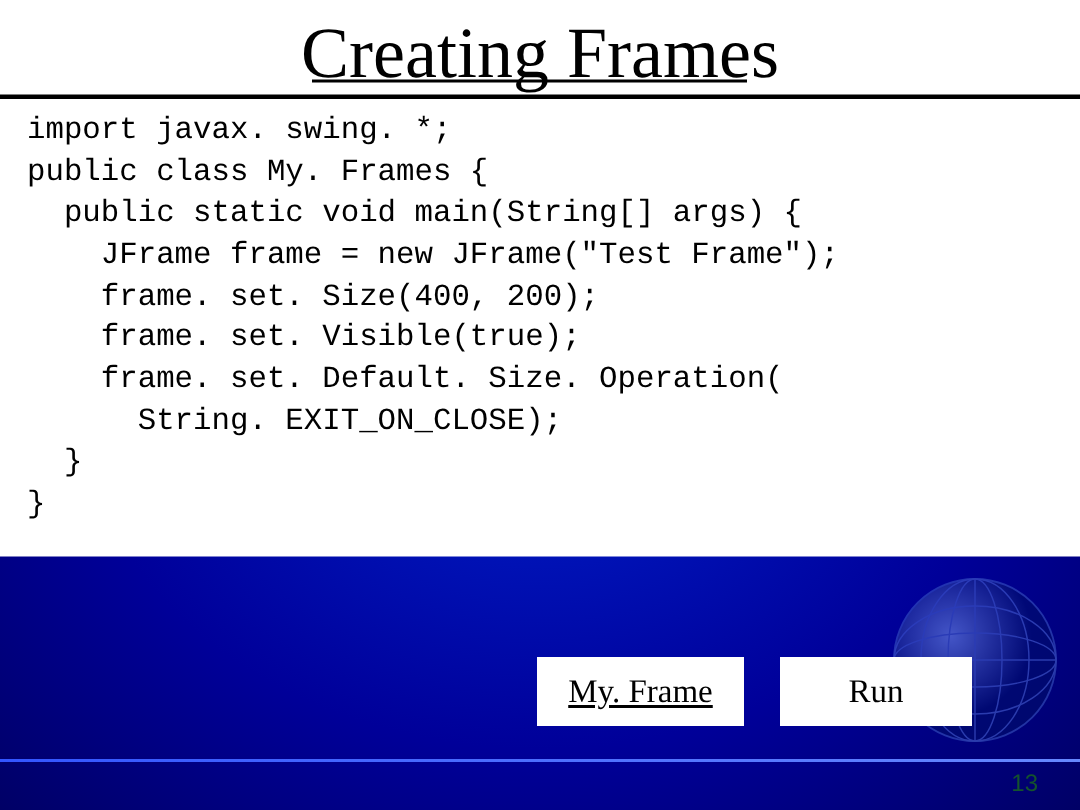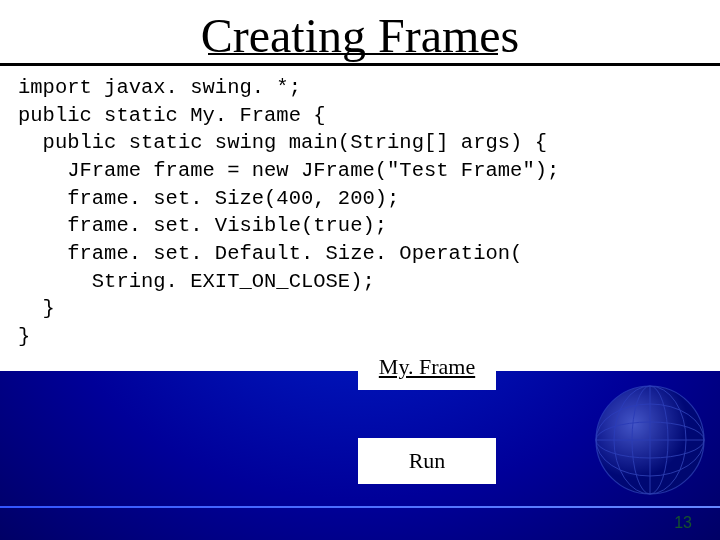--- a/index.html
+++ b/index.html
@@ -36,25 +36,24 @@
       margin: 0;
       padding: 8px 18px 20px 18px;
       font-family: 'Courier New', monospace;
       font-size: 20.5px;
       color: #000;
       line-height: 1.35;
       white-space: pre;
     }
     .buttons {
       display: flex;
-      gap: 48px;
+      gap: 24px;
       position: absolute;
       bottom: 56px;
       left: 358px;
-      flex-direction: column;
     }
     .btn {
       background: #fff;
       padding: 10px 8px;
       min-width: 138px;
       text-align: center;
       font-family: 'Times New Roman', serif;
       font-size: 22px;
       color: #000;
     }
@@ -89,22 +88,22 @@
       font-size: 16px;
       font-family: Arial, sans-serif;
     }
   </style>
 </head>
 <body>
 
 <div class="title">Creating Frames</div>
 
 <div class="code-block"><span>import javax. swing. *;</span>
-<span>public static My. Frame {</span>
-<span>  public static swing main(String[] args) {</span>
+<span>public class My. Frames {</span>
+<span>  public static void main(String[] args) {</span>
 <span>    JFrame frame = new JFrame("Test Frame");</span>
 <span>    frame. set. Size(400, 200);</span>
 <span>    frame. set. Visible(true);</span>
 <span>    frame. set. Default. Size. Operation(</span>
 <span>      String. EXIT_ON_CLOSE);</span>
 <span>  }</span>
 <span>}</span></div>
 
 <div class="globe">
   <svg viewBox="0 0 100 100">

